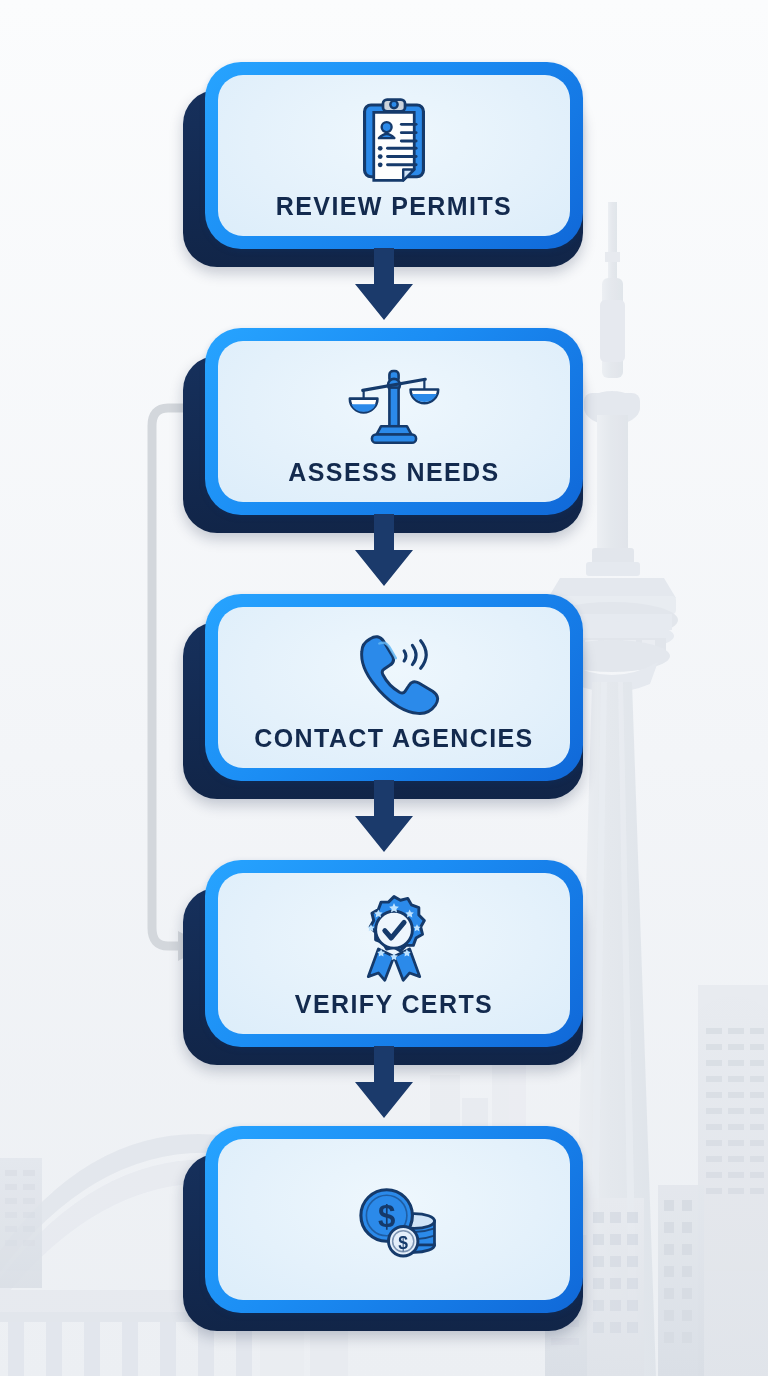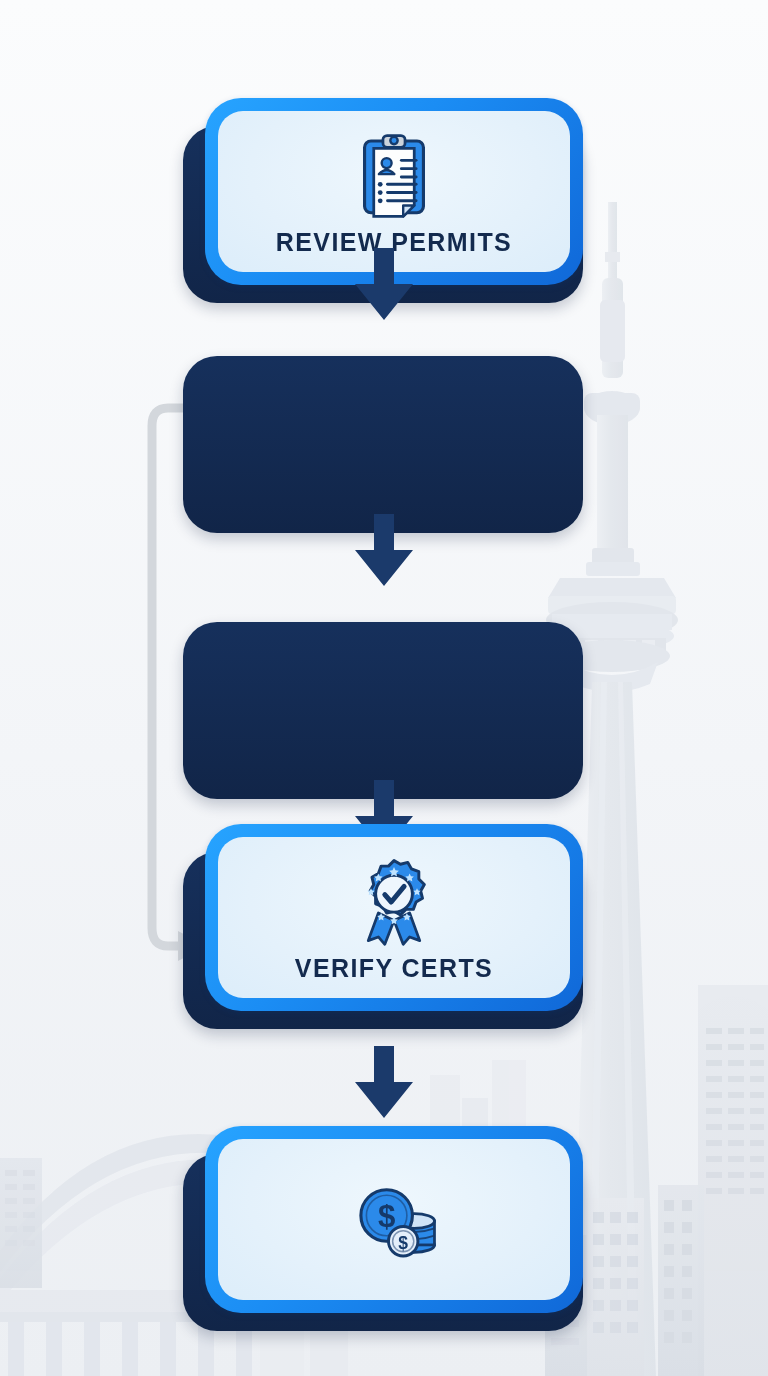--- a/index.html
+++ b/index.html
@@ -325,21 +325,21 @@
     </g>
   </svg>
 
   <svg id="feedback-loop" viewBox="0 0 140 600" xmlns="http://www.w3.org/2000/svg">
     <path d="M88 8 H48 Q32 8 32 26 V528 Q32 546 48 546 H62" fill="none" stroke="#d3d7dc" stroke-width="9" stroke-linecap="round" stroke-linejoin="round"></path>
     <path d="M58 531 L86 546 L58 561 Z" fill="#d3d7dc"></path>
   </svg>
 
   <div id="flow">
 
-    <div class="node" style="top:62px;margin-top:36px;">
+    <div class="node" style="top:62px;">
       <div class="node-shadow"></div>
       <div class="node-frame">
         <div class="node-face">
           <svg class="node-icon" viewBox="0 0 100 100" xmlns="http://www.w3.org/2000/svg">
             <rect x="18" y="12" width="64" height="78" rx="7" fill="#2b8aea" stroke="#153a6b" stroke-width="3.4"></rect>
             <path d="M28 20 h44 v62 l-12 12 h-32 Z" fill="#fdfefe" stroke="#153a6b" stroke-width="3"></path>
             <path d="M60 94 v-12 h12 Z" fill="#cfe3f7" stroke="#153a6b" stroke-width="2.6" stroke-linejoin="round"></path>
             <rect x="38" y="6" width="24" height="13" rx="4.5" fill="#cbd3dc" stroke="#153a6b" stroke-width="3"></rect>
             <circle cx="50" cy="11.5" r="4" fill="#2b8aea" stroke="#153a6b" stroke-width="2.6"></circle>
             <circle cx="42" cy="36" r="5.4" fill="#2b8aea" stroke="#153a6b" stroke-width="2.6"></circle>
@@ -362,35 +362,71 @@
         </div>
       </div>
     </div>
 
     <svg class="connector" style="top:248px;" viewBox="0 0 58 72" xmlns="http://www.w3.org/2000/svg">
       <path d="M19 0 h20 v36 h19 L29 72 L0 36 h19 Z" fill="#1b3a6b"></path>
     </svg>
 
     <div class="node" style="top:328px;">
       <div class="node-shadow"></div>
+      <div class="node-frame">
+        <div class="node-face">
+          <svg class="node-icon" viewBox="0 0 100 100" xmlns="http://www.w3.org/2000/svg">
+            <rect x="45" y="12" width="10" height="12" rx="4" fill="#2b8aea" stroke="#153a6b" stroke-width="2.8"></rect>
+            <circle cx="50" cy="27" r="6.5" fill="#2b8aea" stroke="#153a6b" stroke-width="2.8"></circle>
+            <line x1="16" y1="33" x2="84" y2="21" stroke="#153a6b" stroke-width="3.4" stroke-linecap="round"></line>
+            <rect x="45" y="30" width="10" height="42" fill="#2b8aea" stroke="#153a6b" stroke-width="2.8"></rect>
+
+            <line x1="17" y1="33" x2="17" y2="42" stroke="#153a6b" stroke-width="2.4"></line>
+            <path d="M2 42 h30 a15 15 0 0 1 -30 0 Z" fill="#fdfefe" stroke="#153a6b" stroke-width="2.8" stroke-linejoin="round"></path>
+            <path d="M3.6 48 h26.8 a15 15 0 0 1 -26.8 0 Z" fill="#2b8aea"></path>
+
+            <line x1="83" y1="21" x2="83" y2="32" stroke="#153a6b" stroke-width="2.4"></line>
+            <path d="M68 32 h30 a15 15 0 0 1 -30 0 Z" fill="#fdfefe" stroke="#153a6b" stroke-width="2.8" stroke-linejoin="round"></path>
+            <path d="M69.4 37 h27.2 a15 15 0 0 1 -27.2 0 Z" fill="#2b8aea"></path>
+
+            <path d="M36 72 h28 l5 9 H31 Z" fill="#2b8aea" stroke="#153a6b" stroke-width="2.8" stroke-linejoin="round"></path>
+            <rect x="26" y="81" width="48" height="9" rx="4.5" fill="#2b8aea" stroke="#153a6b" stroke-width="2.8"></rect>
+          </svg>
+          <div class="node-label">ASSESS NEEDS</div>
+        </div>
+      </div>
     </div>
 
     <svg class="connector" style="top:514px;" viewBox="0 0 58 72" xmlns="http://www.w3.org/2000/svg">
       <path d="M19 0 h20 v36 h19 L29 72 L0 36 h19 Z" fill="#1b3a6b"></path>
     </svg>
 
     <div class="node" style="top:594px;">
       <div class="node-shadow"></div>
+      <div class="node-frame">
+        <div class="node-face">
+          <svg class="node-icon" viewBox="0 0 100 100" xmlns="http://www.w3.org/2000/svg">
+            <path d="M24 14 q9 -6 15 3 l9 15 q4 7 -3 11 l-6 4 q-3 2 -1 6 q6 12 18 19 q4 2 6 -1 l4 -6 q4 -7 11 -3 l15 9 q9 6 3 15 q-7 10 -19 9 Q55 93 34 70 Q13 47 15 28 q0 -9 9 -14 Z" fill="#2b8aea" stroke="#153a6b" stroke-width="3.2" stroke-linejoin="round"></path>
+            <path d="M34 19 q7 -3 11 4 l7 12" fill="none" stroke="#62b6f5" stroke-width="2.6" stroke-linecap="round" opacity="0.85"></path>
+            <g fill="none" stroke="#153a6b" stroke-width="3.4" stroke-linecap="round">
+              <path d="M61 38 q4 -5 0 -11"></path>
+              <path d="M70 42 q8 -10 0 -21"></path>
+              <path d="M79 46 q12 -15 0 -30"></path>
+            </g>
+          </svg>
+          <div class="node-label">CONTACT AGENCIES</div>
+        </div>
+      </div>
     </div>
 
     <svg class="connector" style="top:780px;" viewBox="0 0 58 72" xmlns="http://www.w3.org/2000/svg">
       <path d="M19 0 h20 v36 h19 L29 72 L0 36 h19 Z" fill="#1b3a6b"></path>
     </svg>
 
-    <div class="node" style="top:824px;">
+    <div class="node" style="top:860px;">
       <div class="node-shadow"></div>
       <div class="node-frame">
         <div class="node-face">
           <svg class="node-icon" viewBox="0 0 100 100" xmlns="http://www.w3.org/2000/svg">
 
             <path d="M33 62 L22 92 L33 88 L40 96 L50 70 Z" fill="#2b8aea" stroke="#153a6b" stroke-width="3" stroke-linejoin="round"></path>
             <path d="M67 62 L78 92 L67 88 L60 96 L50 70 Z" fill="#2b8aea" stroke="#153a6b" stroke-width="3" stroke-linejoin="round"></path>
 
             <path d="M50 5 l7 4 l8 -2 l4 7 l8 3 l0 8 l6 6 l-4 7 l2 8 l-7 4 l-3 8 l-8 0 l-6 6 l-7 -4 l-8 2 l-4 -7 l-8 -3 l0 -8 l-6 -6 l4 -7 l-2 -8 l7 -4 l3 -8 l8 0 Z" fill="#2b8aea" stroke="#153a6b" stroke-width="3.2" stroke-linejoin="round"></path>
             <circle cx="50" cy="41" r="20" fill="#eef6fd" stroke="#153a6b" stroke-width="3.2"></circle>

